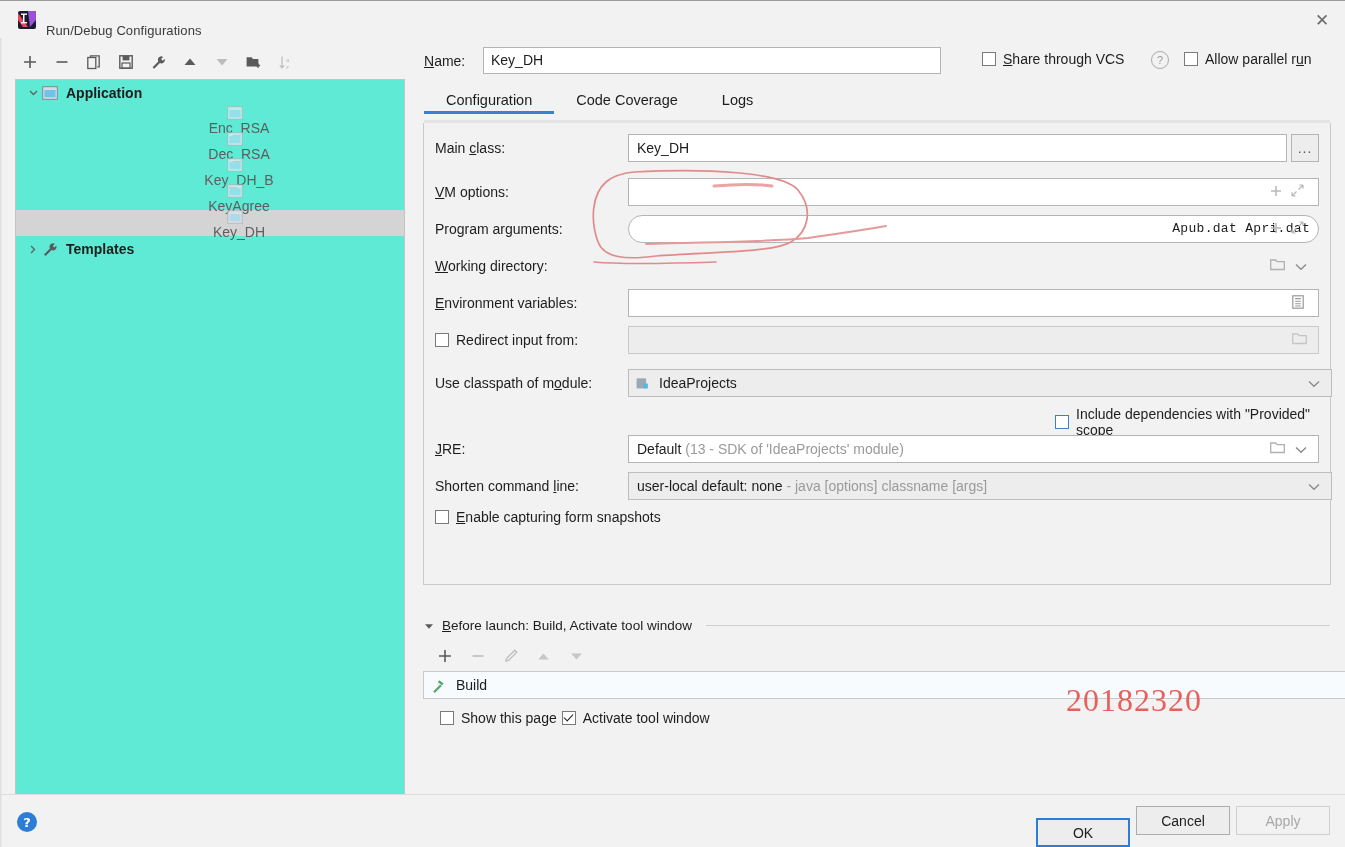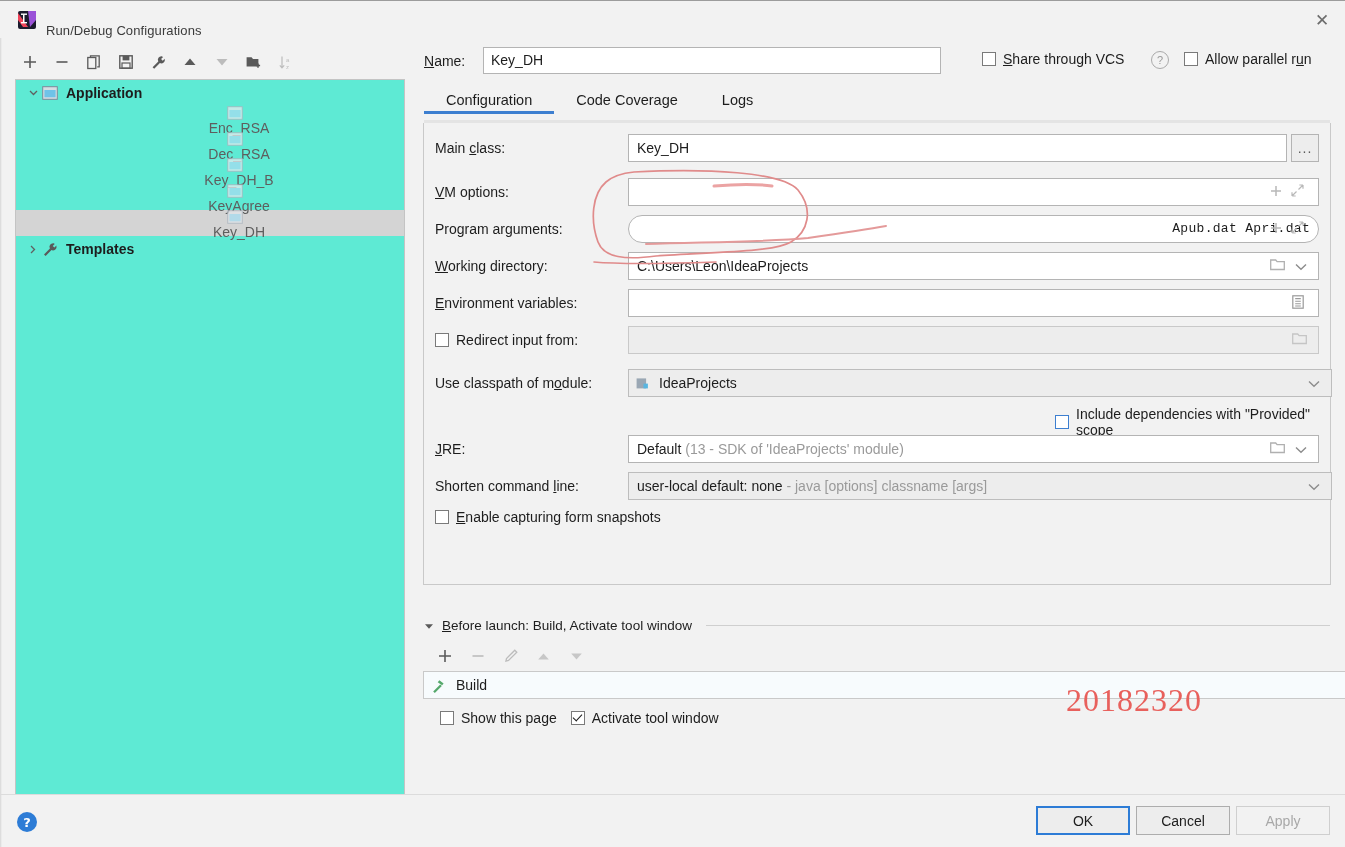--- a/index.html
+++ b/index.html
@@ -260,21 +260,21 @@
     background: #f7fbfd;
     border: 1px solid #c9c9c9;
     box-sizing: border-box;
     display: flex; align-items: center;
     padding-left: 8px;
     font-size: 14px;
   }
   .bl-bottom {
     position: absolute;
     left: 431px; top: 710px;
-    display: flex; align-items: flex-end; gap: 9px;
+    display: flex; align-items: flex-end; gap: 0;
     font-size: 14px;
     padding-left: 9px;
   }
   
   .watermark {
     position: absolute;
     left: 1066px; top: 682px;
     font-family: "Liberation Serif", serif;
     font-size: 32px;
     color: #e8605c;
@@ -306,20 +306,21 @@
     background: #ededed;
     border: 1px solid #adadad;
     box-sizing: border-box;
     font-size: 14px;
     display: flex; align-items: center; justify-content: center;
     color: #1d1d1d;
   }
   .btn.primary {
     left: 1036px; width: 94px;
     border: 2px solid #2d7cd6;
+    margin-top: 12px;
   }
   .btn.cancel { left: 1136px; width: 94px; }
   .btn.apply { left: 1236px; width: 94px; color: #a8a8a8; border-color: #cfcfcf; background: #f2f2f2; }
   .bottom-sep {
     position: absolute;
     left: 0; top: 794px;
     width: 1345px; height: 1px;
     background: #dcdcdc;
   }
   .edge-l {
@@ -517,21 +518,20 @@
         <span>
           <svg width="13" height="13" viewBox="0 0 13 13">
               <path d="M12 1L7.5 5.5M12 1H8.3M12 1v3.7M1 12l4.5-4.5M1 12h3.7M1 12V8.3" fill="none" stroke="#b8b8b8" stroke-width="1.2"></path>
             </svg>
         </span>
       </div>
     </div>
 
     <div class="frow" style="top:129px;">
       <div class="flabel"><span class="u">W</span>orking directory:</div>
-      <div class="fctrl" style="width:691px;">C:\Users\Leon\IdeaProjects</div>
       <div class="adorn" style="left:846px;">
         <span>
           <svg width="16" height="13" viewBox="0 0 16 13">
               <path d="M0.7 2h5l1.4 1.7h7.2v7.8H0.7z" fill="none" stroke="#b0b0b0" stroke-width="1.3"></path>
             </svg>
         </span>
         <span>
           <svg width="12" height="8" viewBox="0 0 12 8">
               <path d="M1 1.5L6 6.2l5-4.7" fill="none" stroke="#8c8c8c" stroke-width="1.4"></path>
             </svg>

